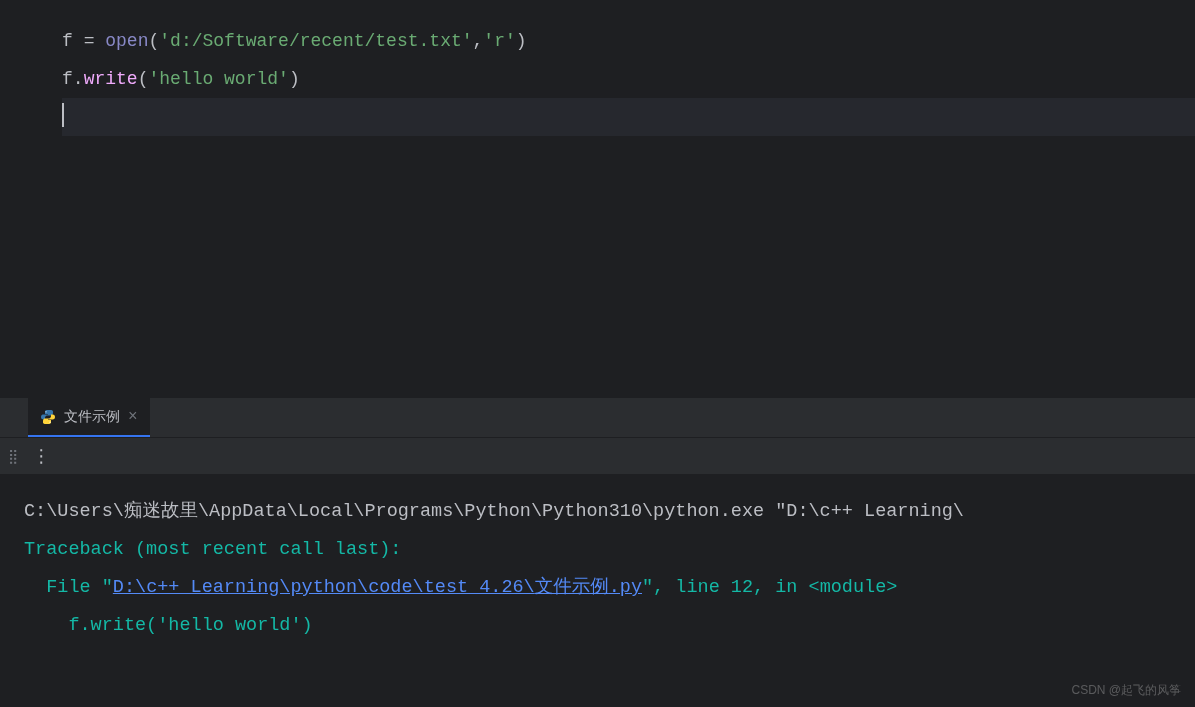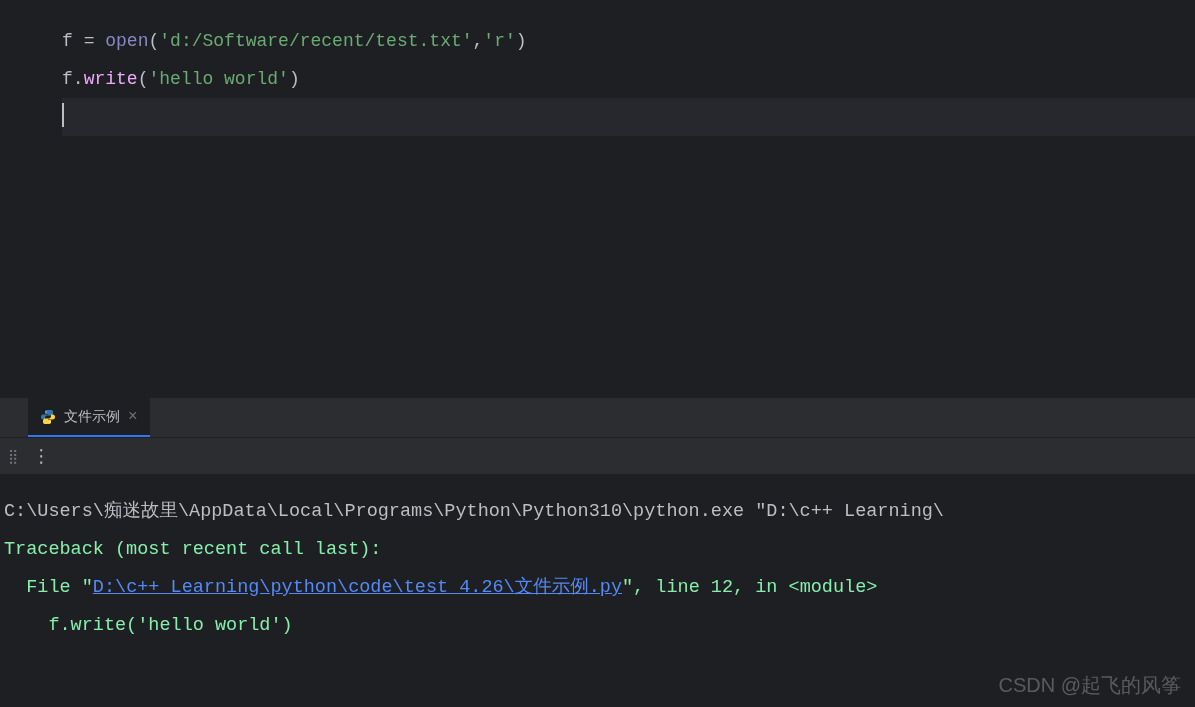--- a/index.html
+++ b/index.html
@@ -111,41 +111,41 @@
       font-size: 14px;
     }
     .toolbar-dots {
       color: #bcbec4;
       font-size: 18px;
       letter-spacing: -2px;
       cursor: pointer;
     }
     
     .terminal {
-      padding: 18px 16px 0 4px;
+      padding: 18px 16px 0 24px;
       font-size: 18.5px;
       line-height: 38px;
       color: #bcbec4;
       background: #1e1f22;
     }
     .term-line {
       white-space: pre;
     }
     .term-cmd { color: #bcbec4; }
     .term-cn { color: #bcbec4; }
-    .term-err { color: #86efac; }
+    .term-err { color: #14b8a6; }
     .term-link { color: #548af7; text-decoration: underline; }
     .term-link-cn { color: #548af7; text-decoration: underline; }
     
     .watermark {
       position: absolute;
       bottom: 8px;
       right: 14px;
       color: rgba(200,200,200,0.35);
-      font-size: 20px;
+      font-size: 12px;
       font-family: sans-serif;
     }
   </style>
 </head>
 <body>
 
 <div class="editor-area">
   <div class="gutter">
   </div>
   <div class="code-content">

